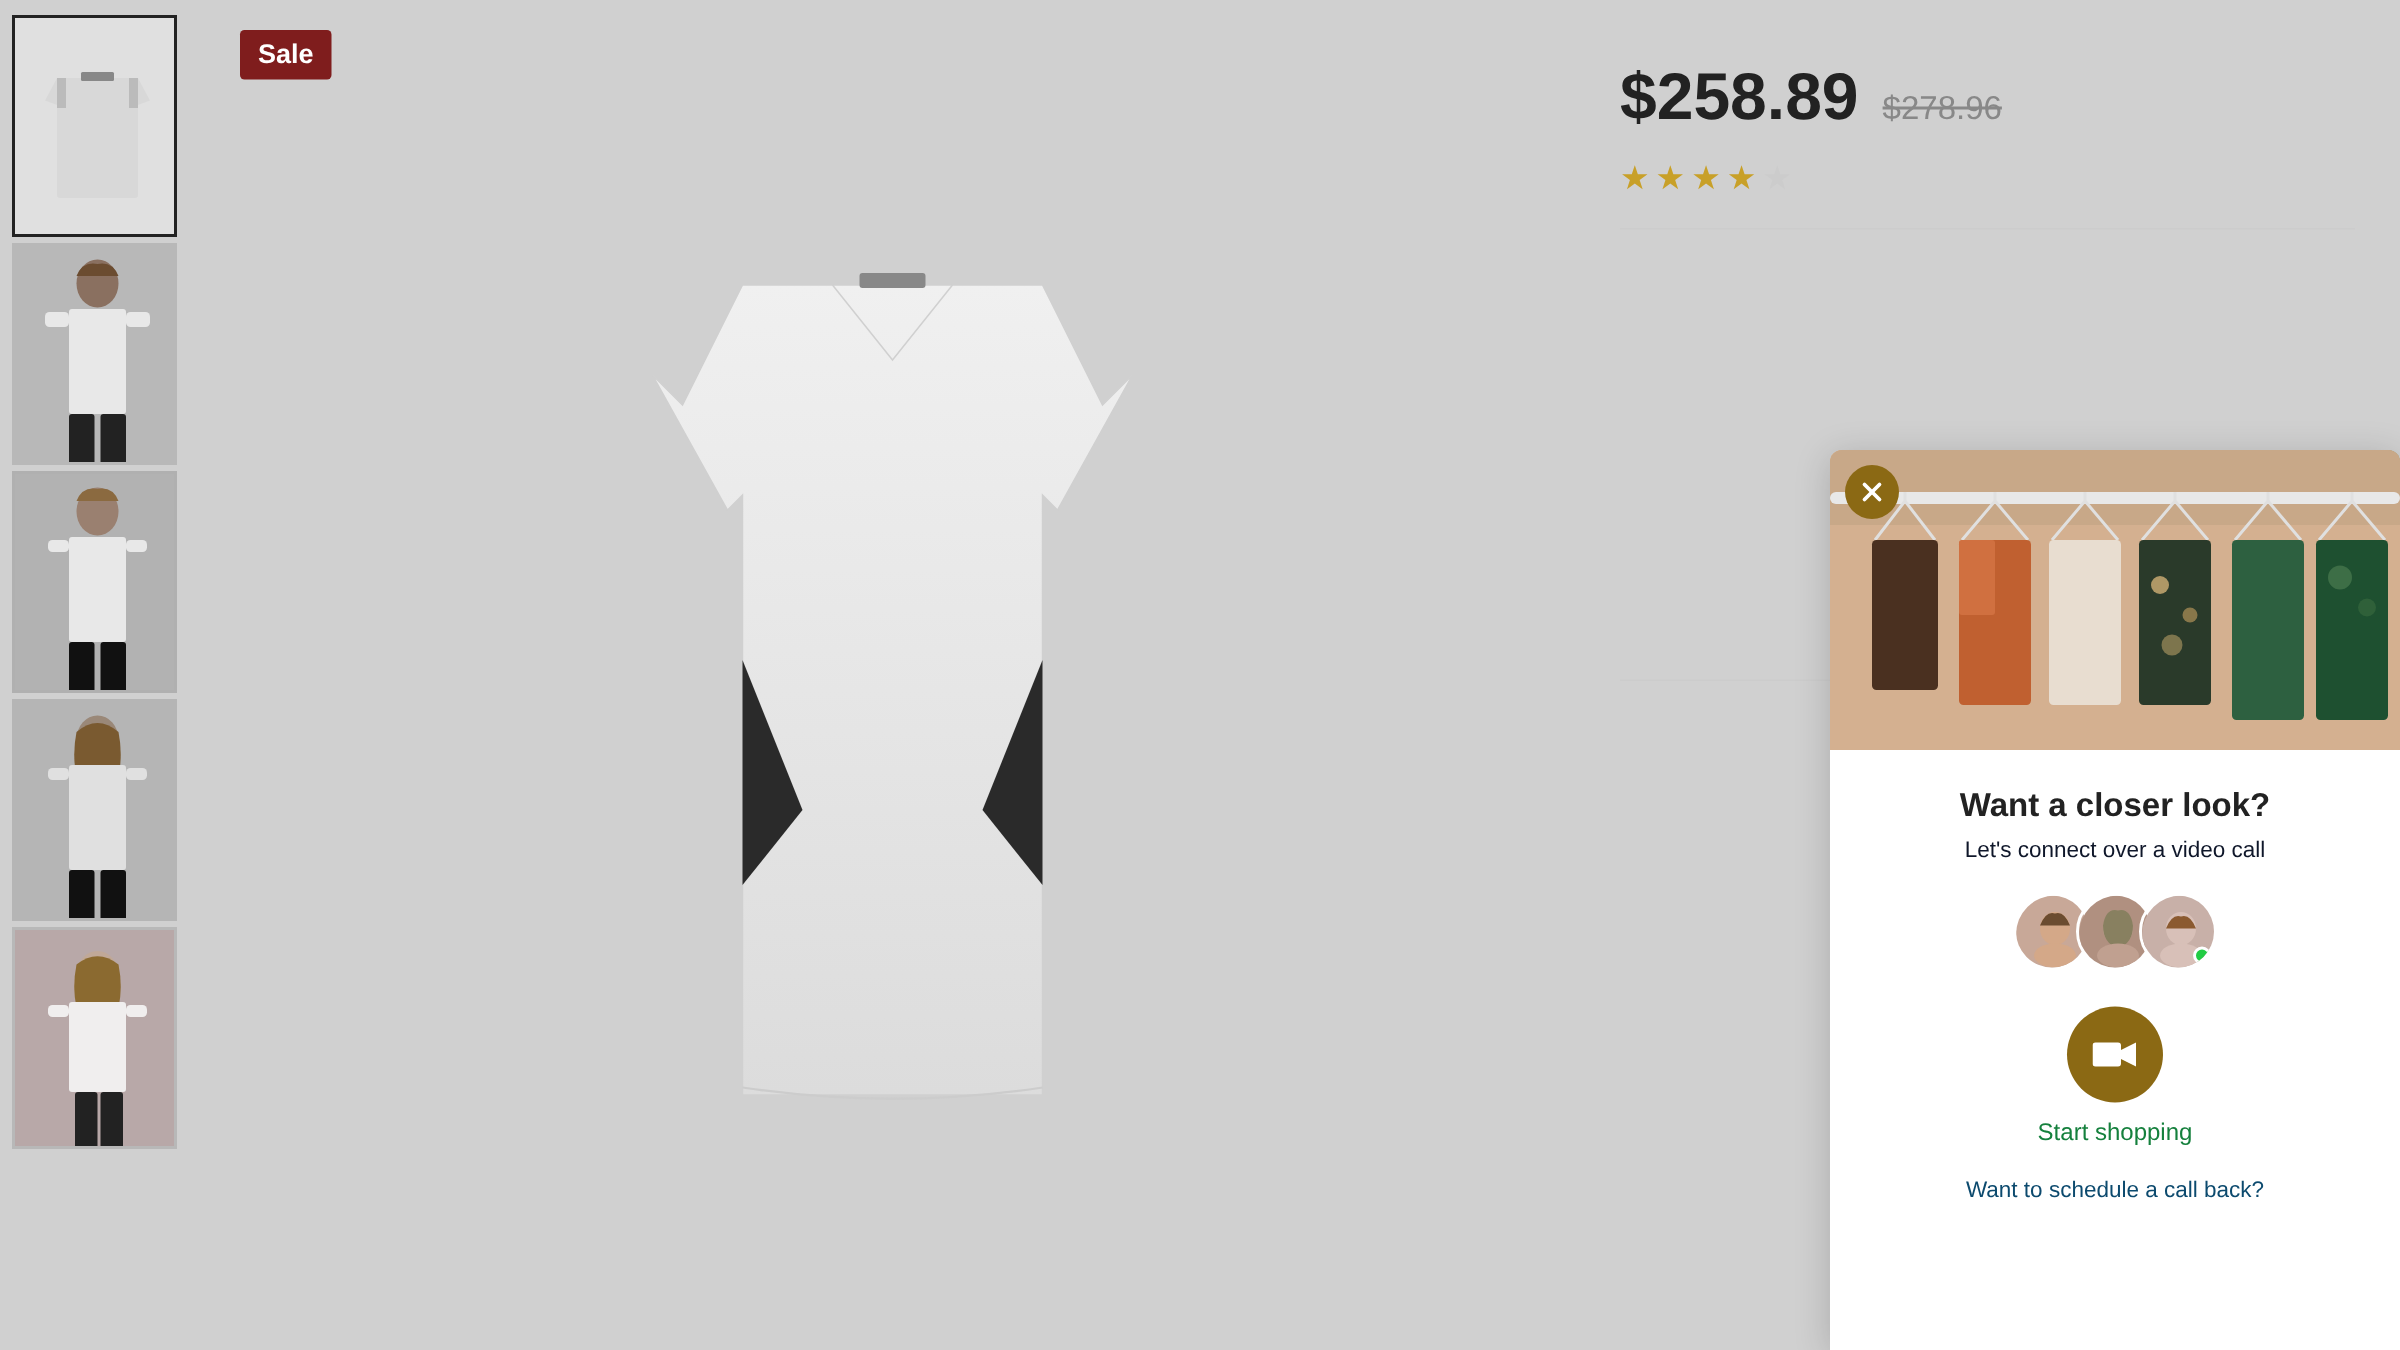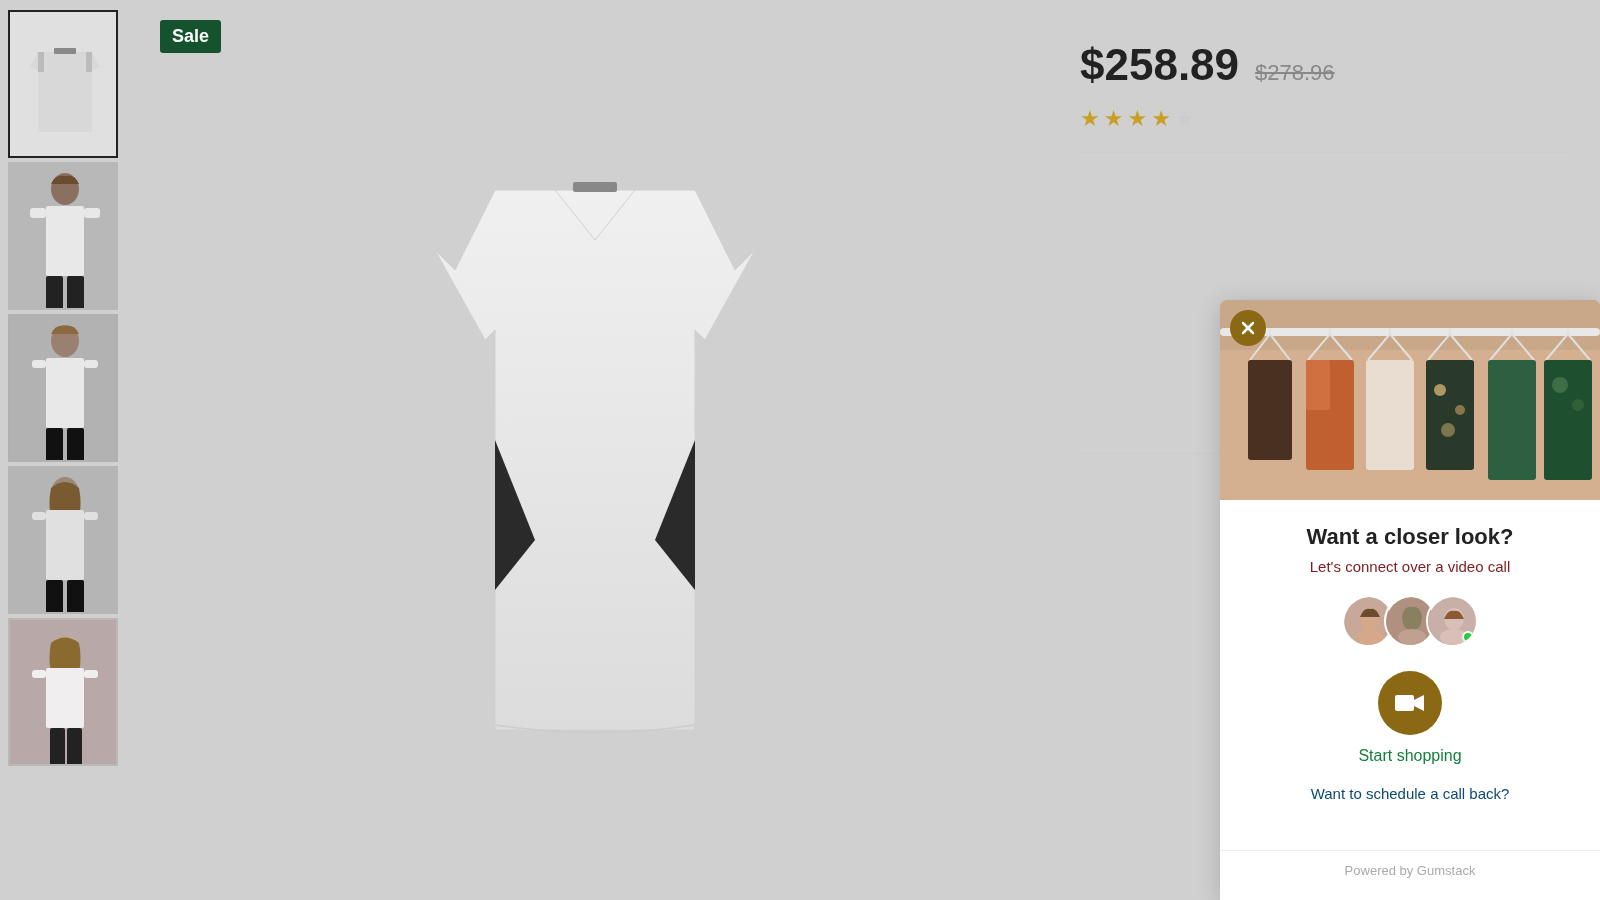--- a/index.html
+++ b/index.html
@@ -57,21 +57,21 @@
       align-items: center;
       justify-content: center;
       padding: 20px;
     }
 
     
     .sale-badge {
       position: absolute;
       top: 20px;
       left: 20px;
-      background: #14532d;
+      background: #7f1d1d;
       color: white;
       font-size: 18px;
       font-weight: 600;
       padding: 6px 12px;
       border-radius: 3px;
       z-index: 2;
     }
 
     
     .product-image-container {
@@ -197,21 +197,21 @@
     .popup-title {
       font-size: 22px;
       font-weight: 700;
       color: #222;
       margin-bottom: 8px;
       text-align: center;
     }
 
     .popup-subtitle {
       font-size: 15px;
-      color: #7f1d1d;
+      color: #0f172a;
       margin-bottom: 20px;
     }
 
     .avatar-row {
       display: flex;
       align-items: center;
       margin-bottom: 24px;
       position: relative;
     }
 
@@ -488,18 +488,15 @@
           <rect x="0" y="3" width="19" height="16" rx="2" fill="white"></rect>
           <path d="M19 8 L29 3 L29 19 L19 14 Z" fill="white"></path>
         </svg>
       </button>
 
       <div class="start-shopping-label">Start shopping</div>
 
       <a class="schedule-link">Want to schedule a call back?</a>
     </div>
 
-    <div class="popup-footer">
-      <div class="powered-by">Powered by Gumstack</div>
-    </div>
   </div>
 
 </div>
 
 </body></html>

